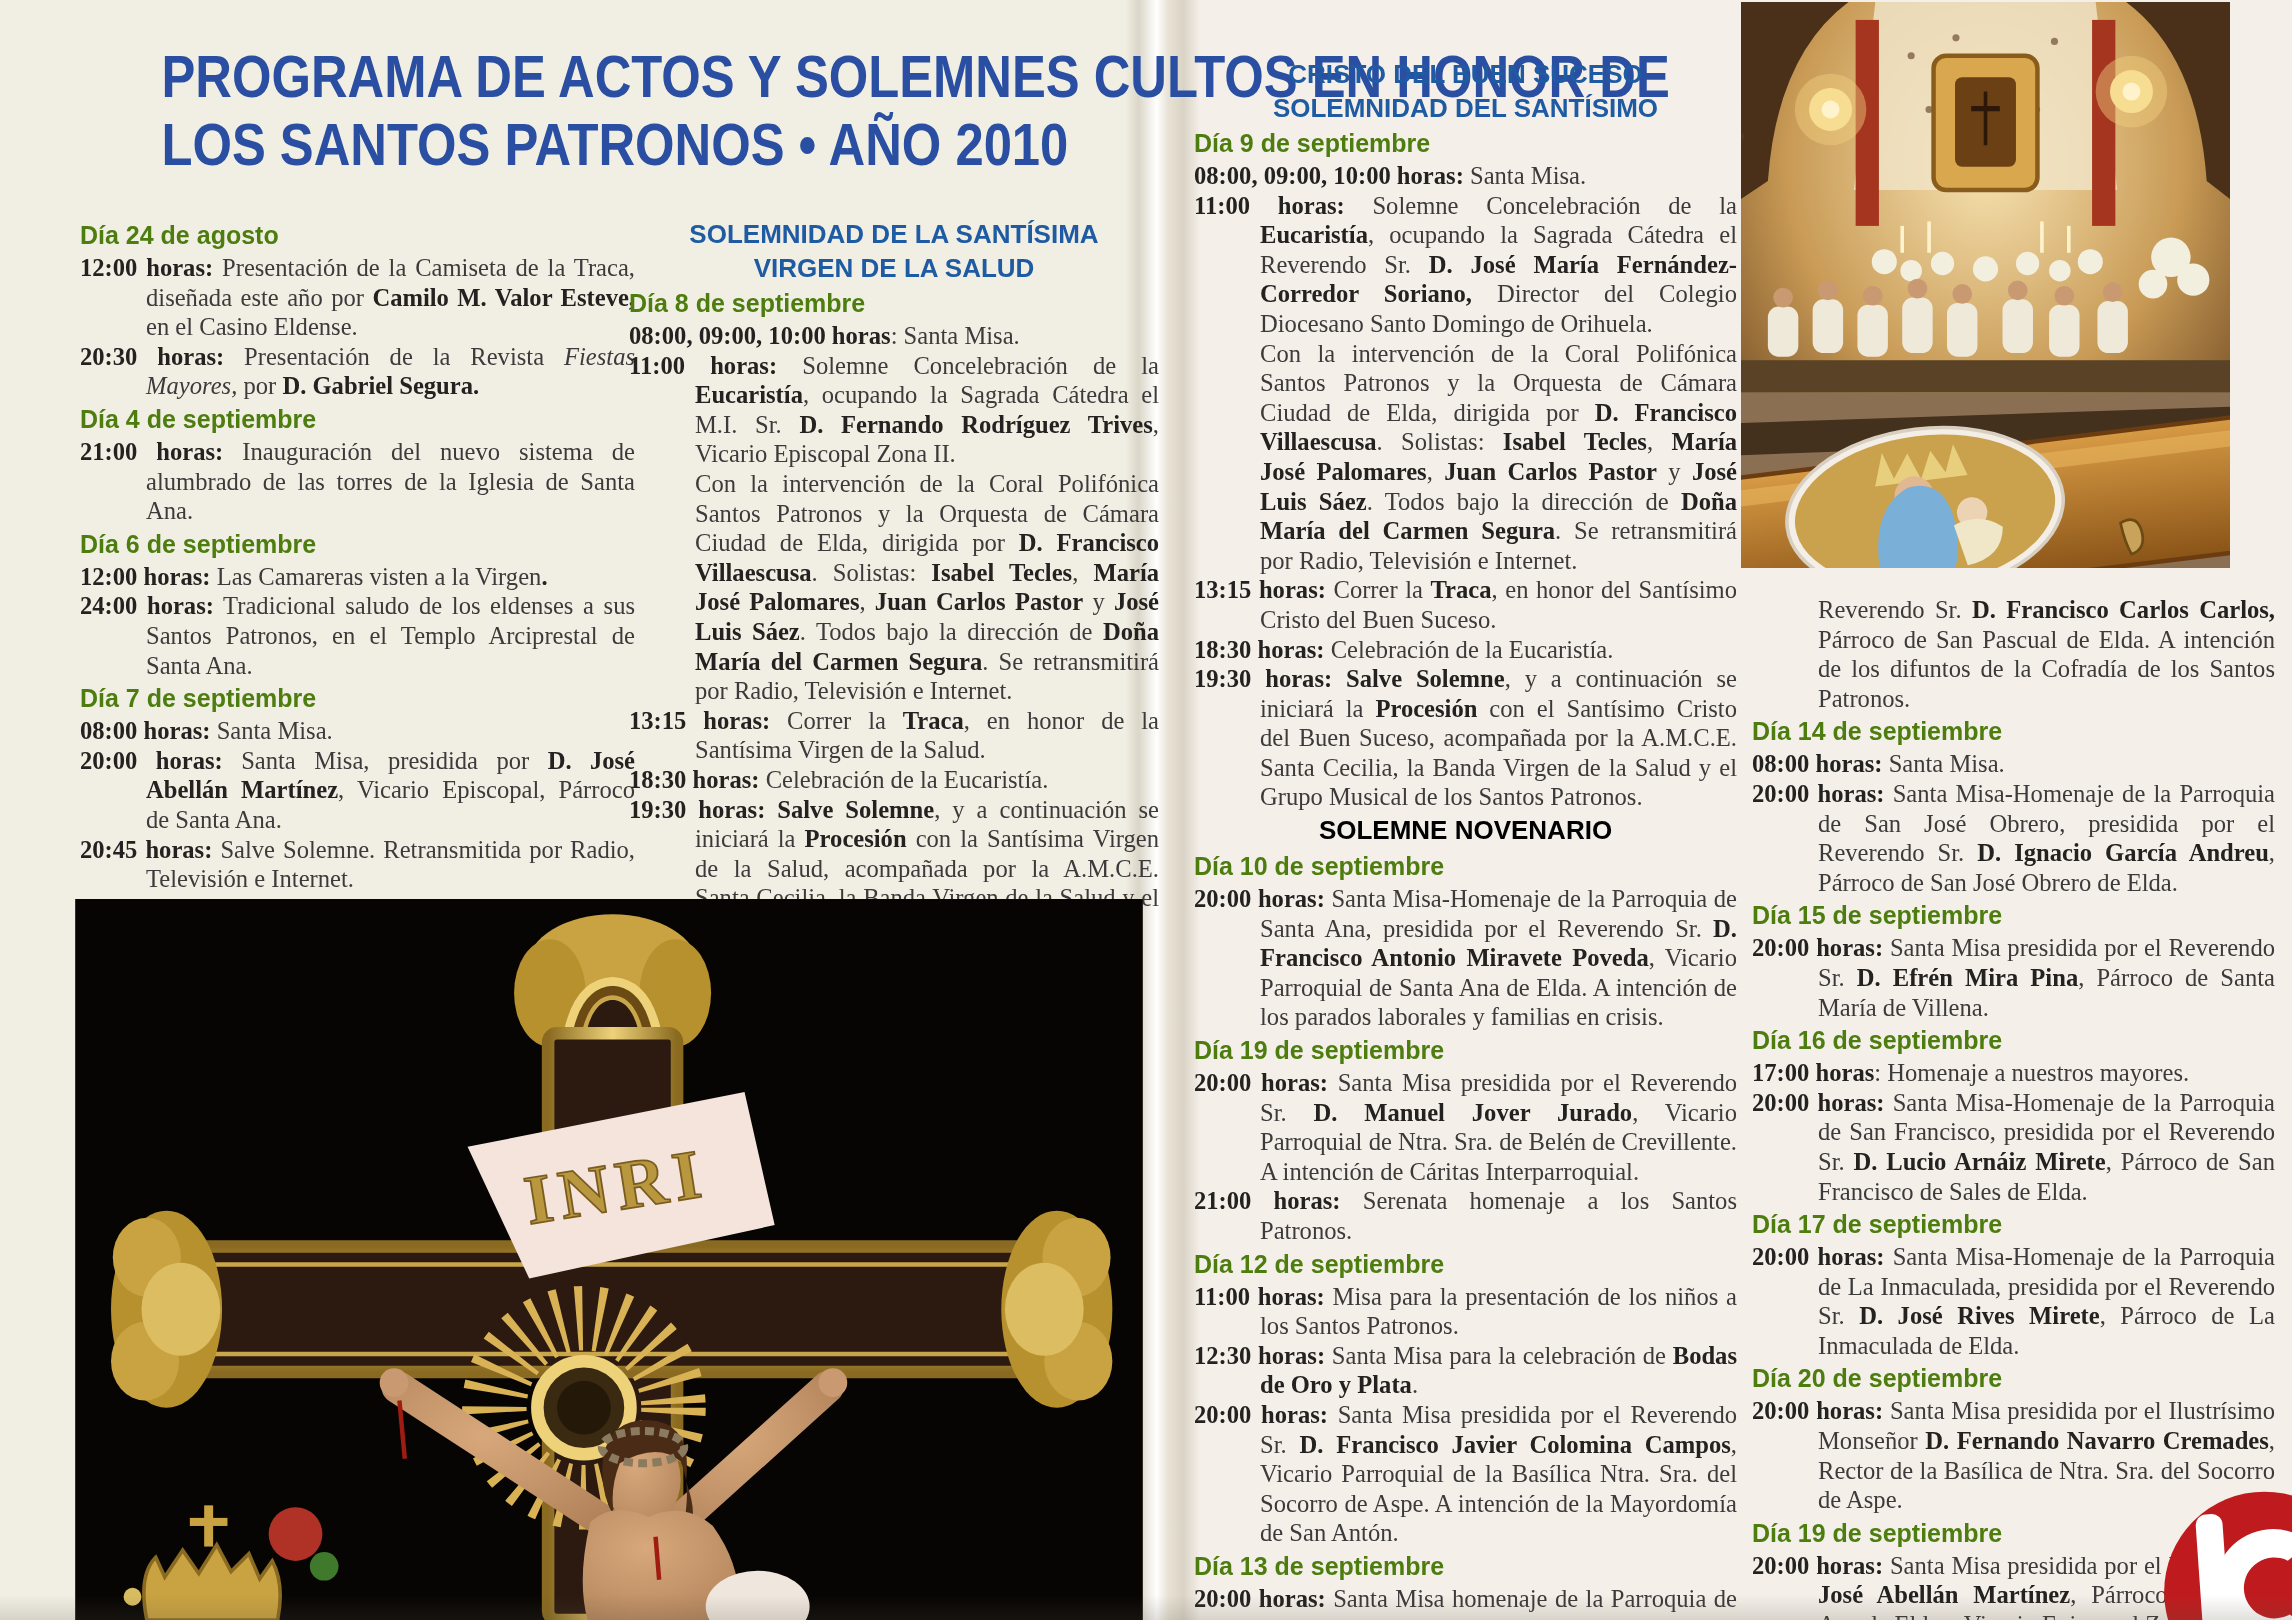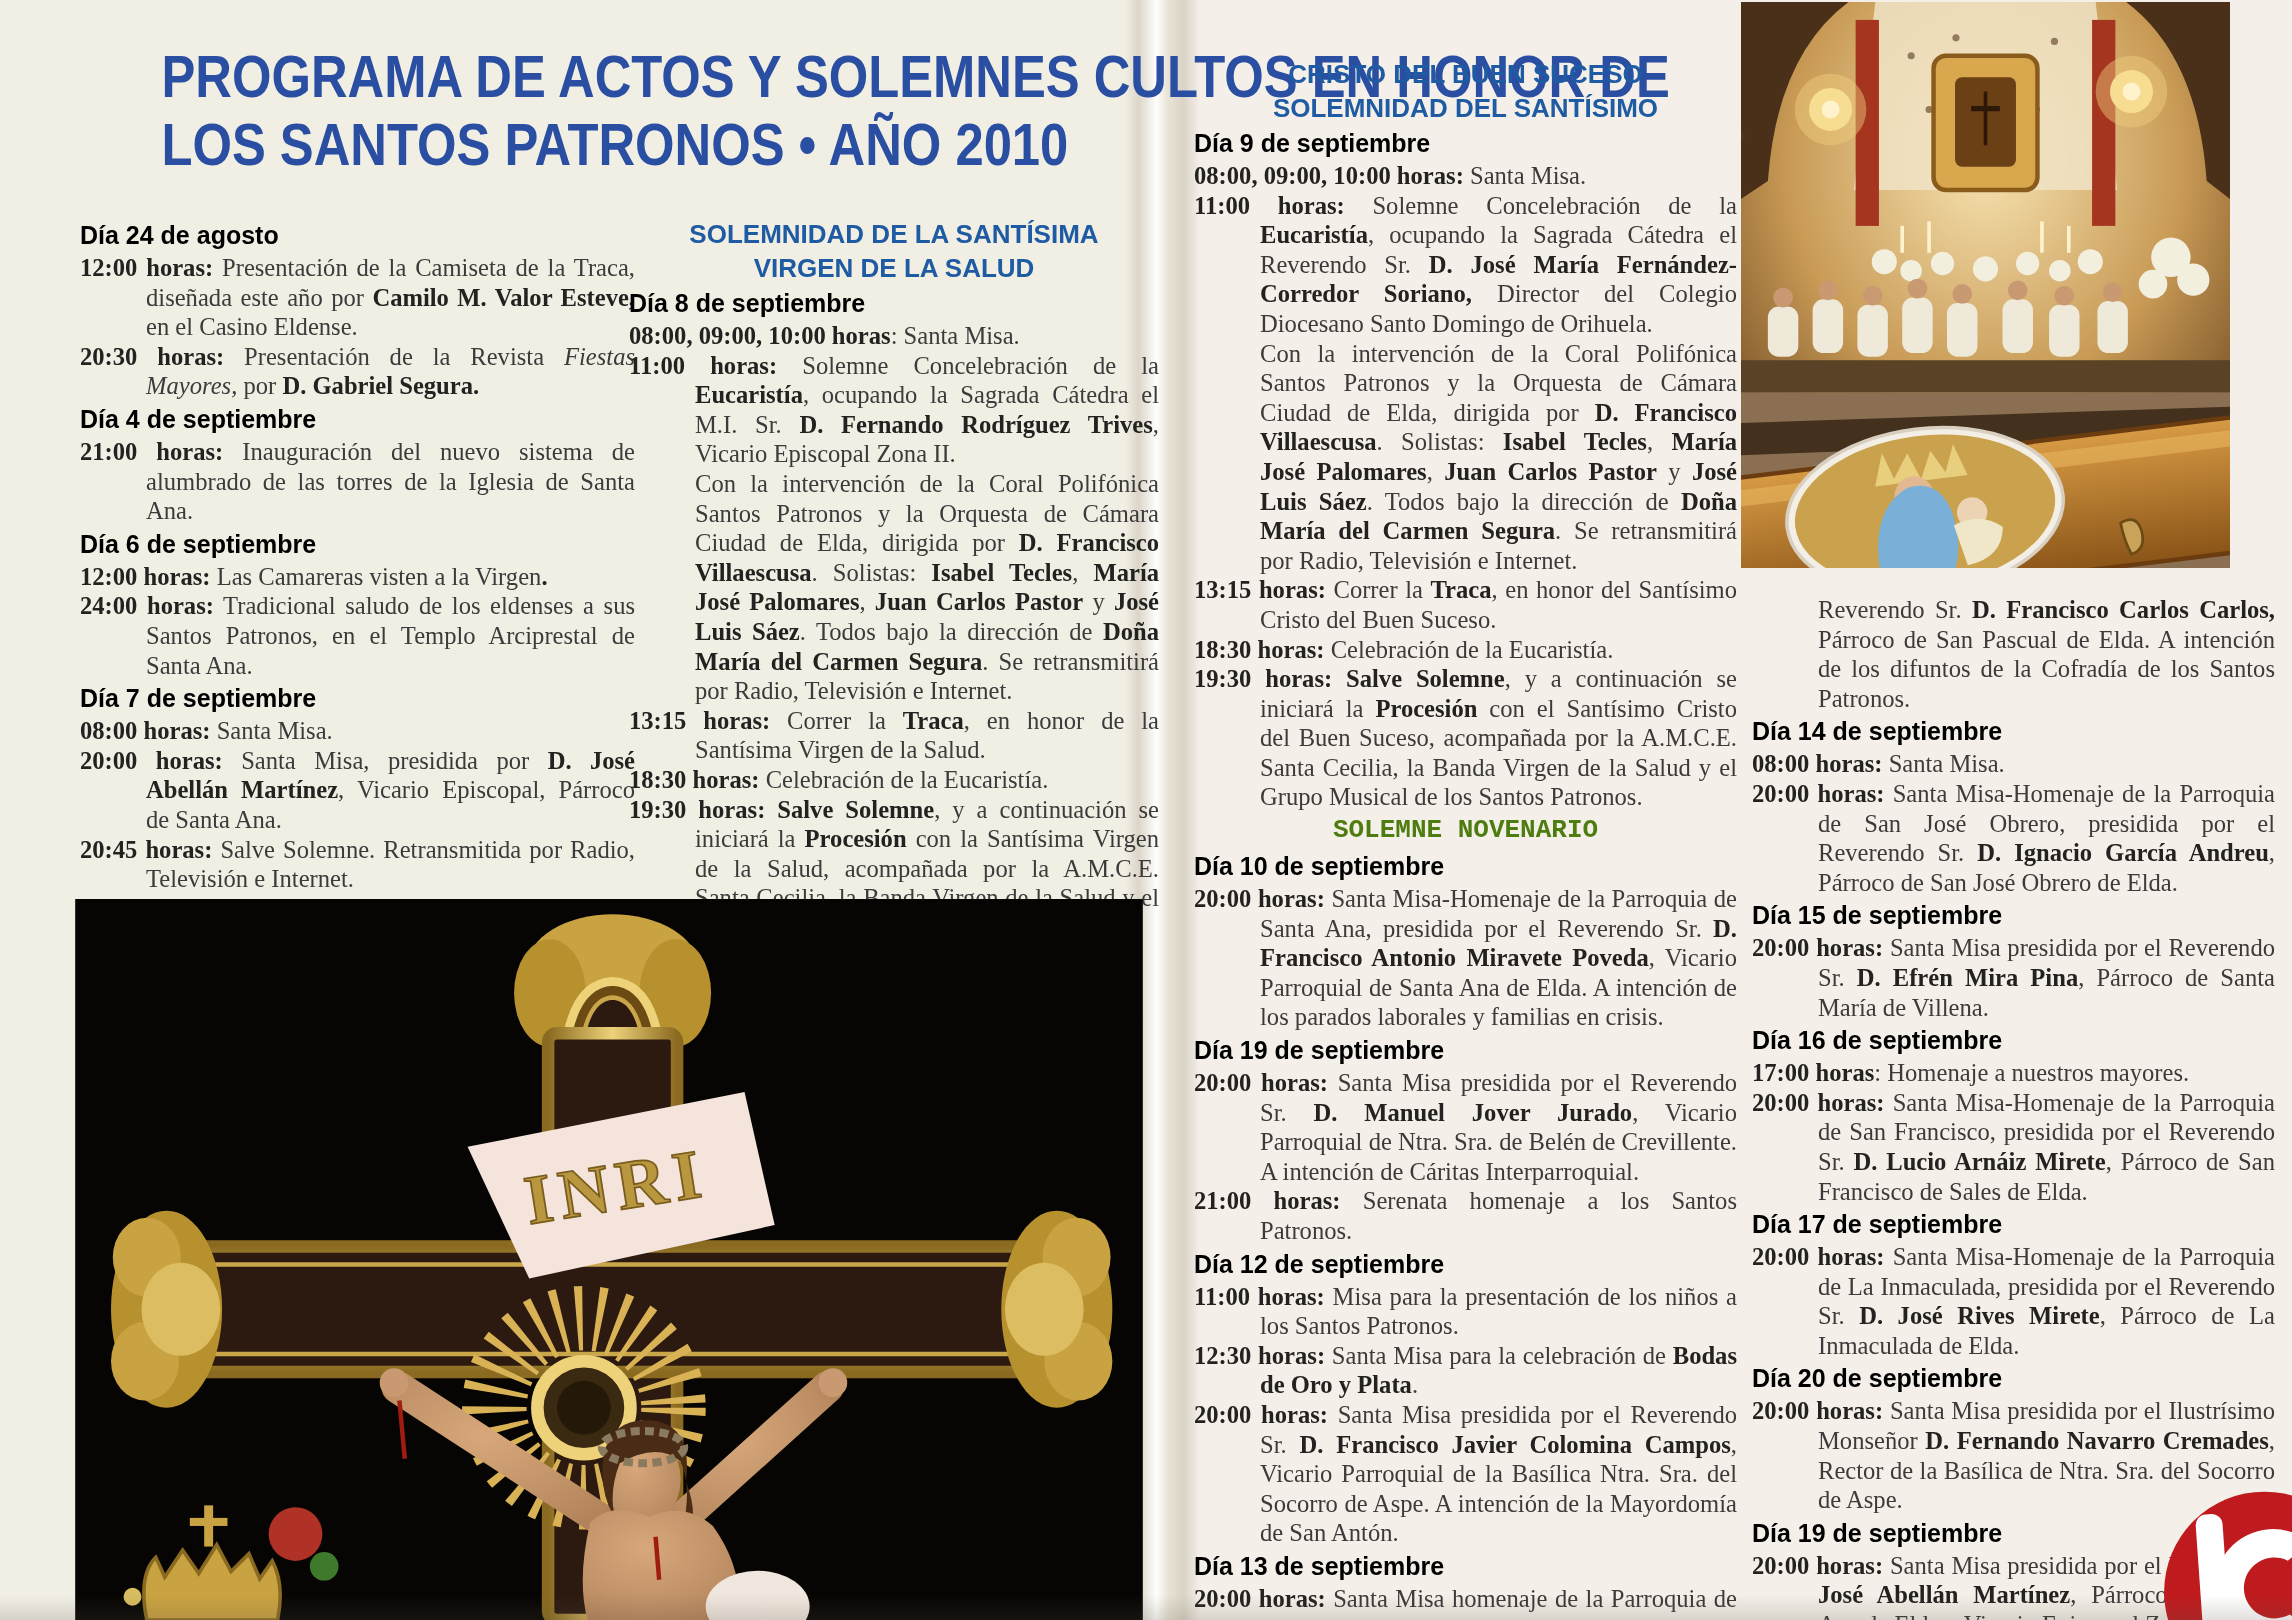--- a/index.html
+++ b/index.html
@@ -19,23 +19,23 @@
   .title .tline{display:block;}
 
   .col{position:absolute;font-size:24.6px;line-height:29.6px;color:#3c3a3a;text-align:justify;}
   #col-left{left:80px;top:217px;width:555px;}
   #col-mid{left:629px;top:217px;width:530px;}
   #col-r1{left:1194px;top:57px;width:543px;}
   #col-r2{left:1752px;top:595px;width:523px;}
 
   .colheader{color:#1e5ba3;font-family:"Liberation Sans",sans-serif;font-weight:bold;
              font-size:26px;line-height:34px;text-align:center;}
-  .subheader{color:#4d7c0f;font-family:Liberation Mono, monospace;font-weight:bold;
+  .subheader{color:#000000;font-family:Liberation Sans, sans-serif;font-weight:bold;
              font-size:26px;line-height:36px;text-align:center;}
-  .day{color:#000000;font-family:"Liberation Sans",sans-serif;font-weight:bold;
+  .day{color:#4d7c0f;font-family:"Liberation Sans",sans-serif;font-weight:bold;
        font-size:25px;line-height:36px;text-align:left;}
   .event{padding-left:66px;text-indent:-66px;}
   .cont{padding-left:66px;}
   .col b{color:#242220;font-weight:bold;}
   .col i{font-style:italic;}
 
   #crucifix{position:absolute;left:75px;top:899px;width:1068px;height:721px;}
   #church{position:absolute;left:1741px;top:1.8px;width:489px;height:566px;}
   #logo{position:absolute;left:2148px;top:1480px;width:215px;height:215px;}
   svg{display:block;}

